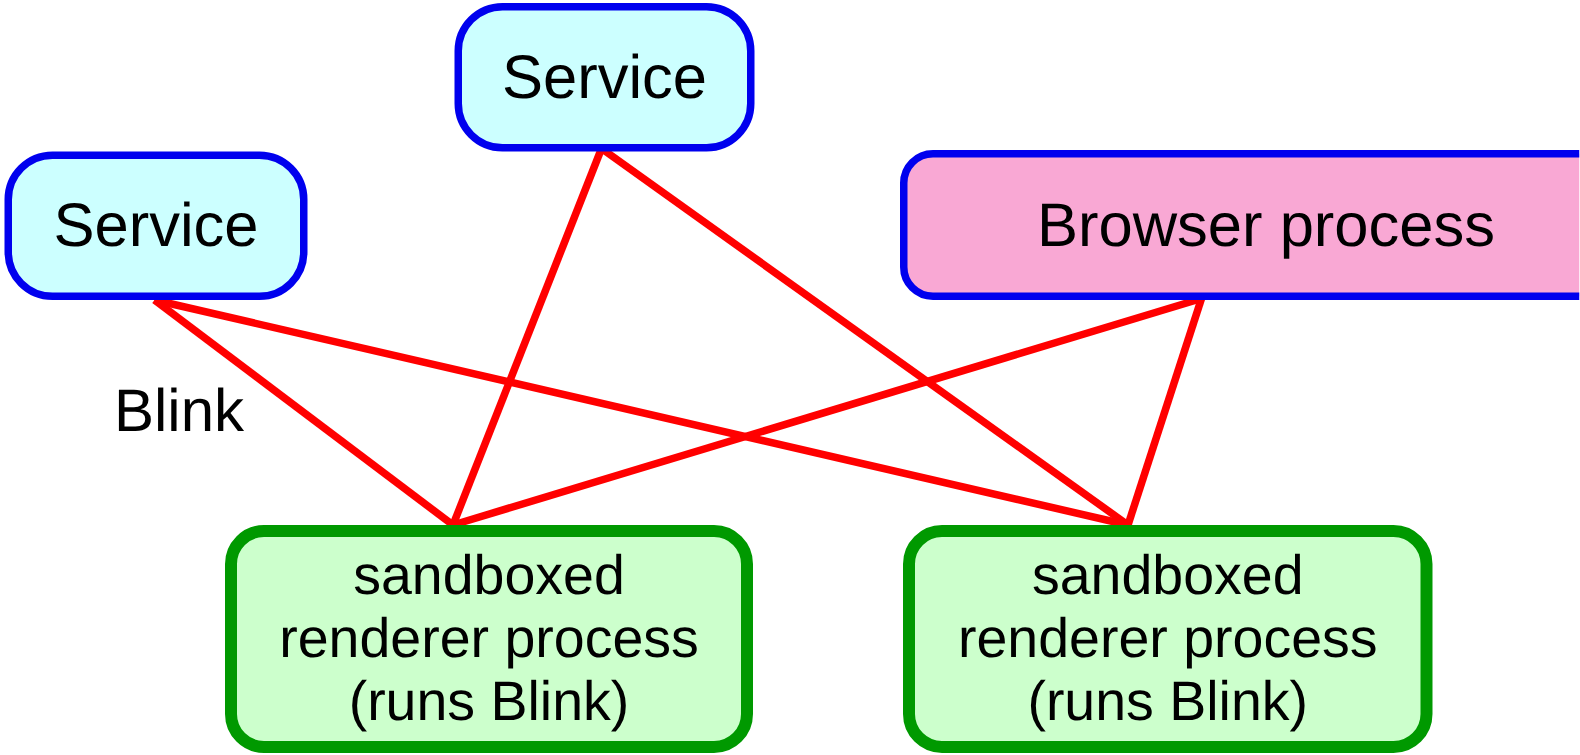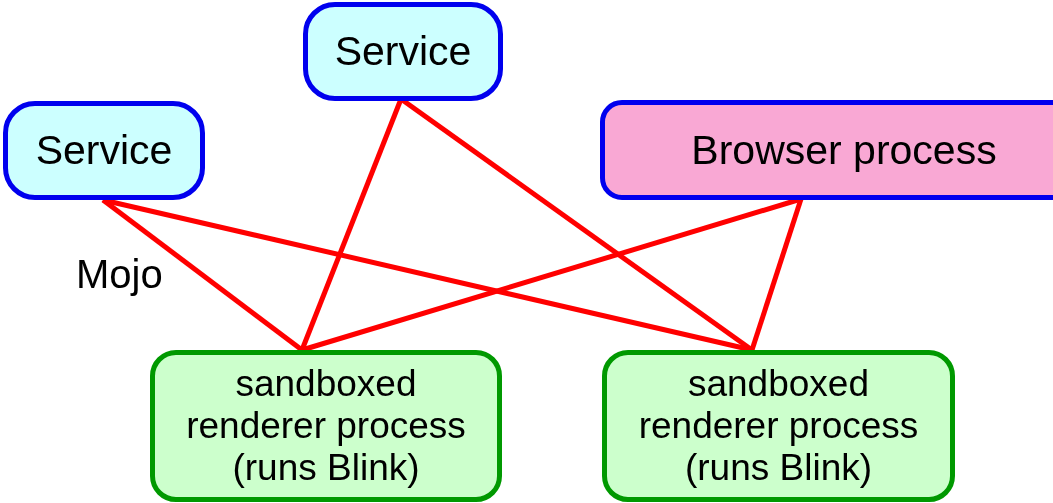--- a/index.html
+++ b/index.html
@@ -44,21 +44,21 @@
     font-size: 41px;
   }
   .node-browser {
     background: #ccffff;
     border: 5px solid #0000ee;
     border-radius: 22px;
     font-size: 41px;
   }
   .node-renderer {
     background: #ccffcc;
-    border: 5px solid #4d7c0f;
+    border: 8px solid #4d7c0f;
     border-radius: 26px;
     font-size: 37px;
   }
   .node-label {
     display: block;
     padding: 0 6px;
   }
   .free-label {
     position: absolute;
     color: #000000;
@@ -98,15 +98,15 @@
 renderer process
 (runs Blink)</span>
   </div>
 
   <div class="node node-renderer" id="node-renderer-right" style="left: 602px; top: 350px; width: 353px; height: 152px; background: rgb(204, 255, 204); border-color: rgb(0, 153, 0); color: rgb(0, 0, 0);">
     <span class="node-label">sandboxed
 renderer process
 (runs Blink)</span>
   </div>
 
-  <div class="free-label" id="label-mojo" style="left:76px; top:254px;">Mojo</div>
+  <div class="free-label" id="label-mojo" style="left:76px; top:254px;">Blink</div>
 
 </div>
 
 </body></html>

